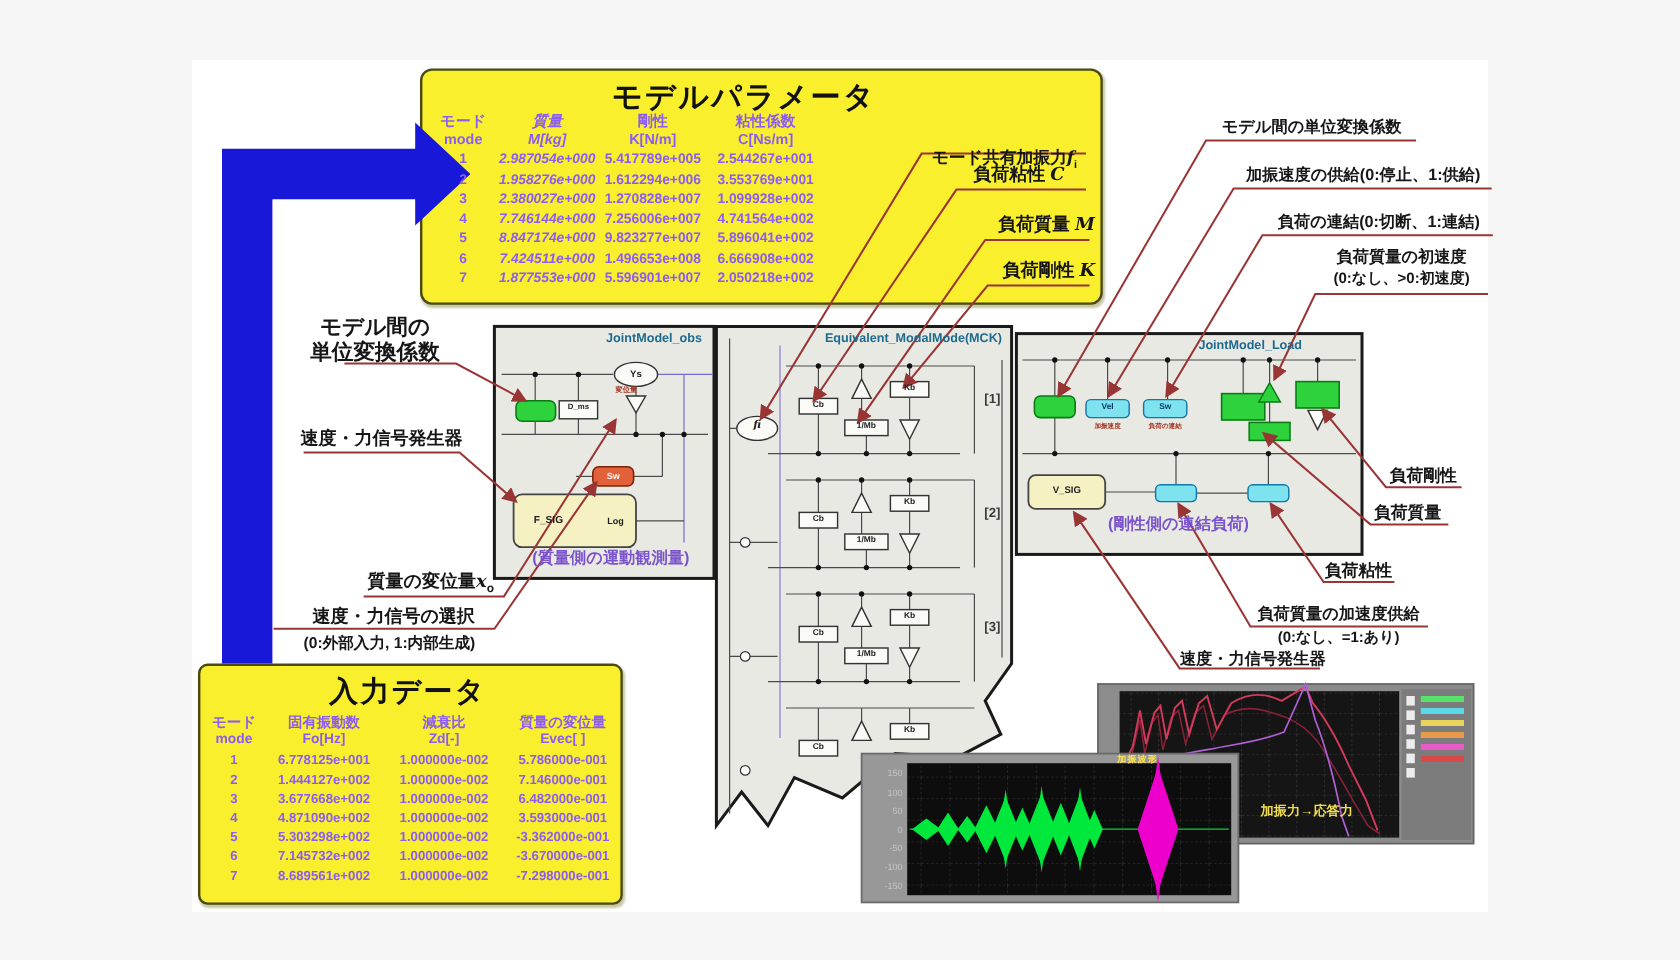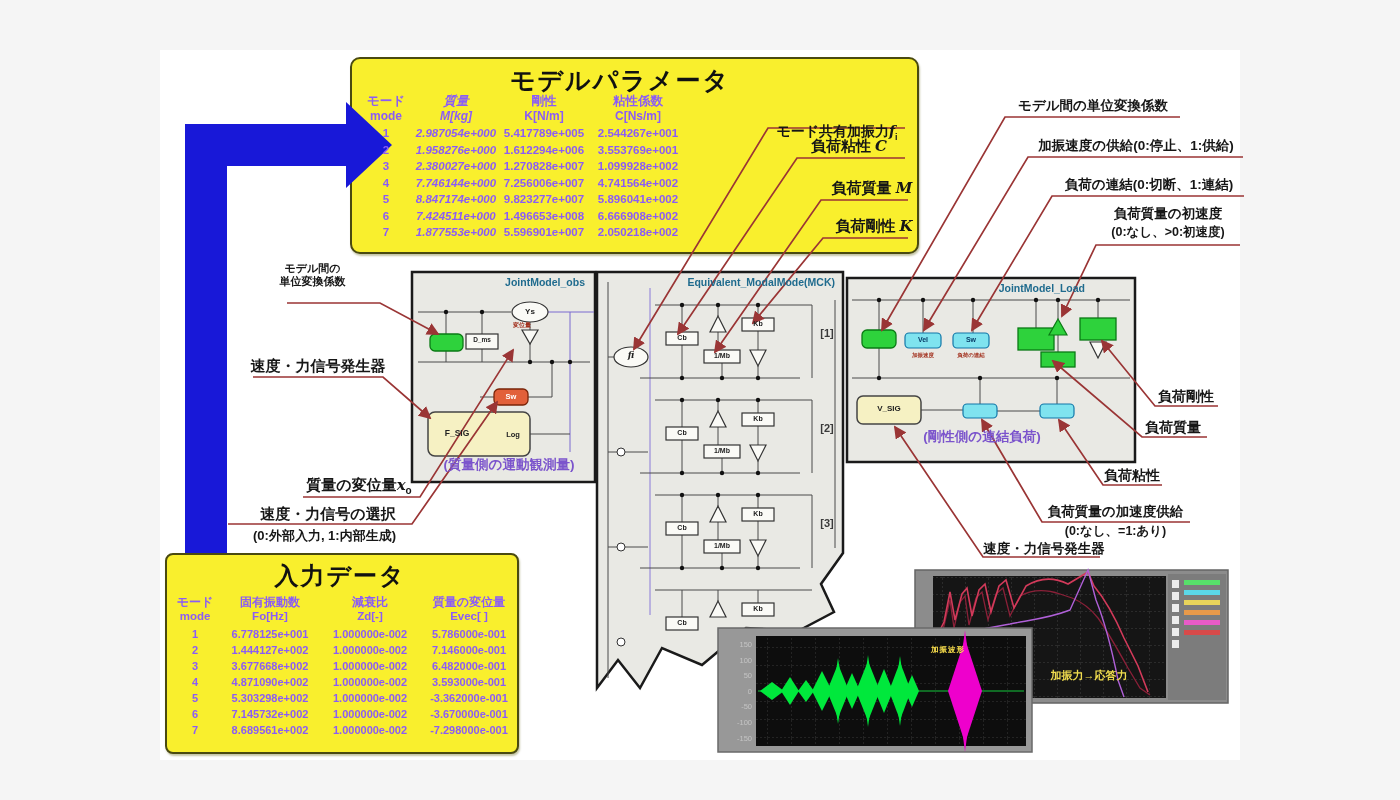--- a/index.html
+++ b/index.html
@@ -347,21 +347,21 @@
       <span>1.000000e-002</span>
       <span>-3.670000e-001</span>
     </div>
 <div class="trow id" style="left:172px;top:724px;font-size:11px;">
       <span>7</span>
       <span>8.689561e+002</span>
       <span>1.000000e-002</span>
       <span>-7.298000e-001</span>
     </div>
 
-<div class="lbl" style="left:240px;top:262px;width:145px;font-size:11px;">
+<div class="lbl" style="left:240px;top:262px;width:145px;font-size:18px;">
   <span>モデル間の</span><br><span>単位変換係数</span></div>
 <div class="lbl" style="left:248px;top:357px;width:140px;font-size:15px;">速度・力信号発生器</div>
 <div class="lbl" style="left:293px;top:476px;width:132px;font-size:15px;">
   <span>質量の変位量</span><span class="math">x</span><sub style="font-size:10px;">o</sub></div>
 <div class="lbl" style="left:238px;top:505px;width:180px;font-size:15px;">速度・力信号の選択</div>
 <div class="lbl" style="left:222px;top:528px;width:205px;font-size:13px;">(0:外部入力, 1:内部生成)</div>
 
 <div class="lbl" style="left:762px;top:106px;width:150px;font-size:14px;margin-top:17px;">
   <span>モード共有加振力</span><span class="math">f</span><sub style="font-size:9px;">i</sub></div>
 <div class="lbl" style="left:793px;top:137px;width:112px;font-size:15px;">
@@ -409,21 +409,21 @@
 <div class="blk" style="left:740px;top:605px;width:36px;font-size:7px;">Kb</div>
 <div class="blk" style="left:812px;top:327px;width:30px;font-size:11px;color:#3a3a3a;">[1]</div>
 <div class="blk" style="left:812px;top:422px;width:30px;font-size:11px;color:#3a3a3a;">[2]</div>
 <div class="blk" style="left:812px;top:517px;width:30px;font-size:11px;color:#3a3a3a;">[3]</div>
 <div class="blk" style="left:905px;top:336px;width:36px;font-size:7px;color:#063a66;">Vel</div>
 <div class="blk" style="left:953px;top:336px;width:36px;font-size:7px;color:#063a66;">Sw</div>
 <div class="blk" style="left:899px;top:352px;width:48px;font-size:5.5px;color:#a33320;">加振速度</div>
 <div class="blk" style="left:946px;top:352px;width:50px;font-size:5.5px;color:#a33320;">負荷の連結</div>
 <div class="blk" style="left:860px;top:404px;width:58px;font-size:8px;text-align:center;">V_SIG</div>
 
-<div class="blk" style="left:924px;top:645px;width:48px;font-size:7.5px;color:#ffe34d;letter-spacing:1px;">加振波形</div>
+<div class="blk" style="left:924px;top:628px;width:48px;font-size:7.5px;color:#ffe34d;letter-spacing:1px;">加振波形</div>
 <div class="blk" style="left:1024px;top:668px;width:130px;font-size:11px;color:#f0dc4e;">加振力→応答力</div>
 <div style="position:absolute;left:724px;top:637px;width:28px;font-size:7.5px;color:#c4c4c4;text-align:right;line-height:15.6px;font-family:'Liberation Sans',sans-serif;">
   <div>150</div>
   <div>100</div>
   <div>50</div>
   <div>0</div>
   <div>-50</div>
   <div>-100</div>
   <div>-150</div>
 </div>

